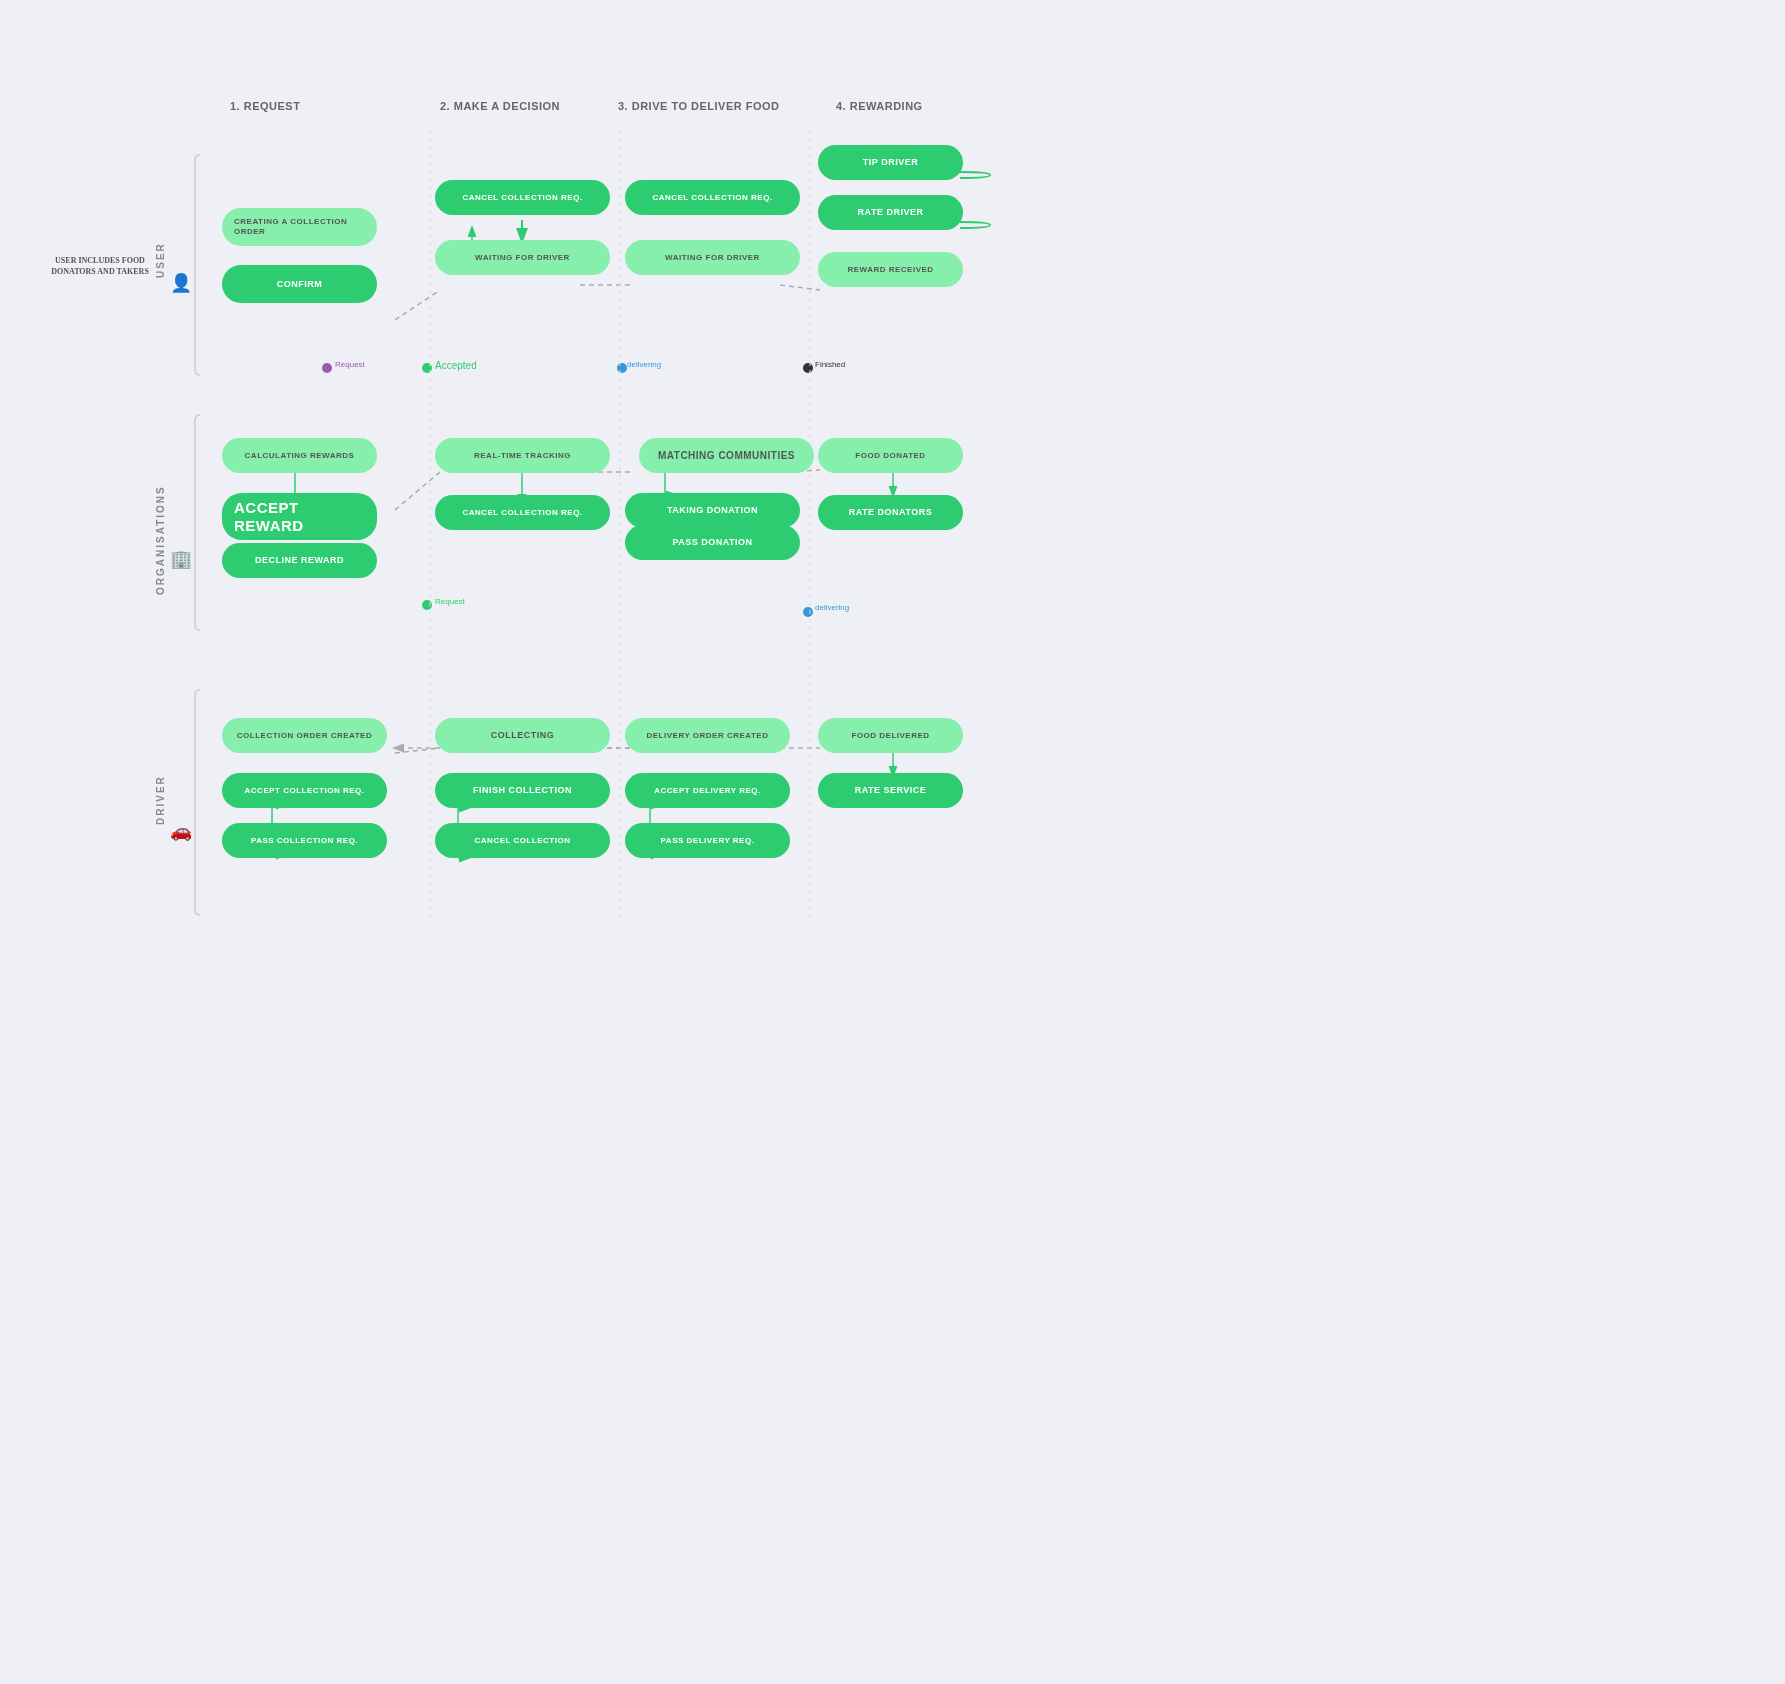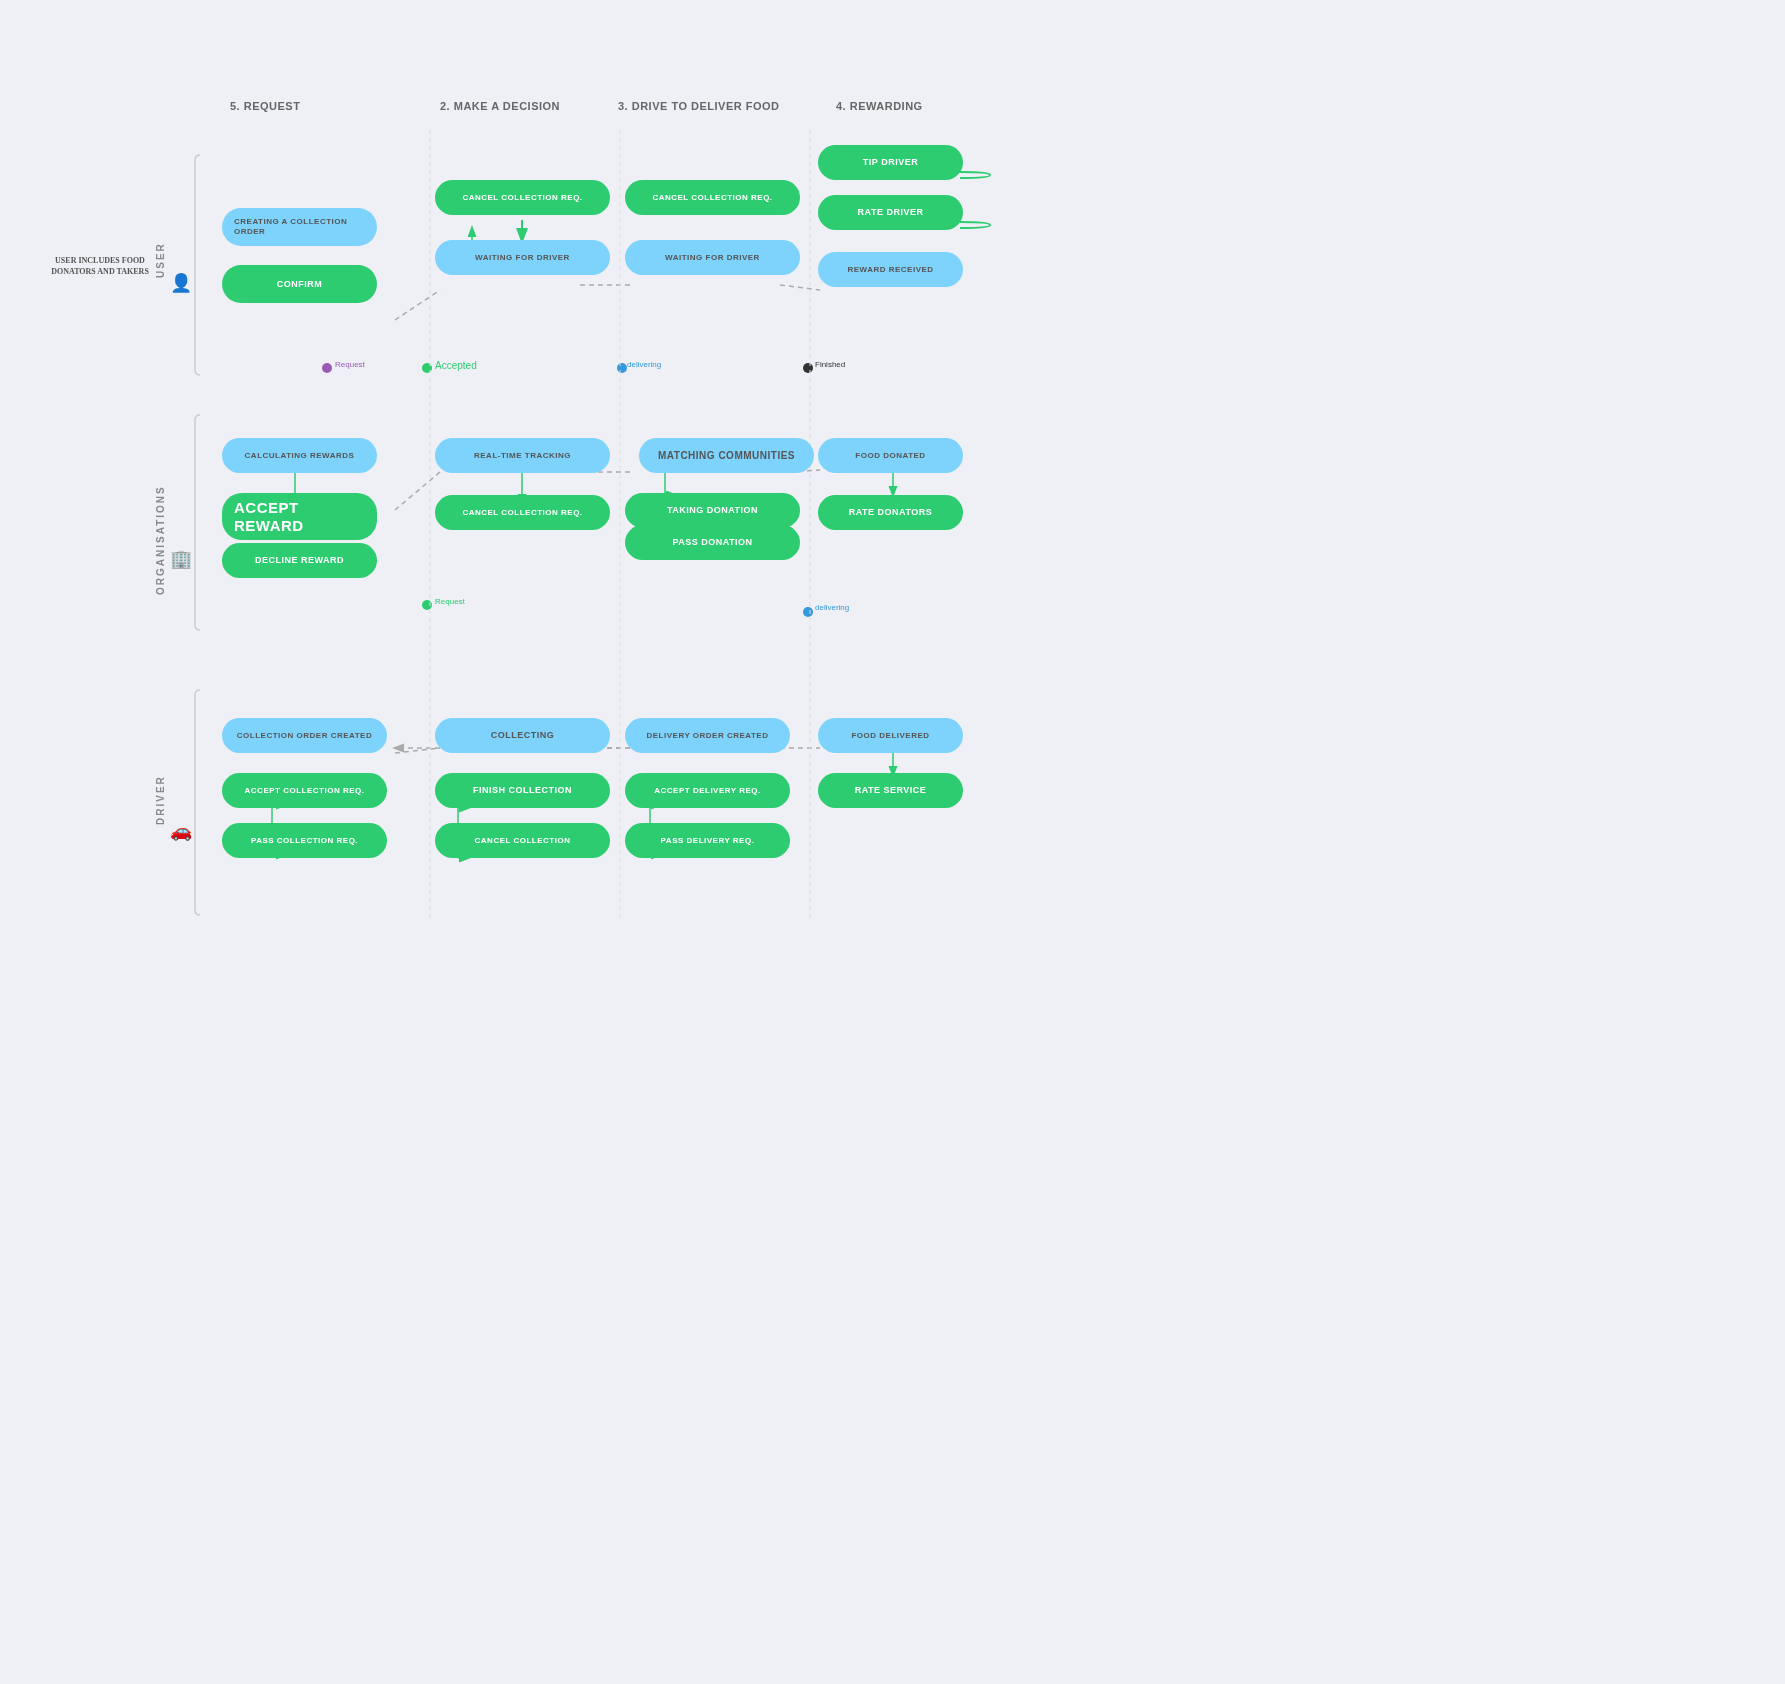--- a/index.html
+++ b/index.html
@@ -64,21 +64,21 @@
       padding: 6px 12px;
       line-height: 1.2;
     }
 
     .node-green {
       background: #2ecc71;
       color: white;
     }
 
     .node-gray {
-      background: #7dd3fc;
+      background: #86efac;
       color: #555;
       border: none;
     }
 
     
     .arrows-svg {
       position: absolute;
       top: 0;
       left: 0;
       width: 1785px;
@@ -167,21 +167,21 @@
 
     <path d="M 200 415 Q 195 415 195 420 L 195 625 Q 195 630 200 630" fill="none" stroke="#ccc" stroke-width="1.5"></path>
 
     <path d="M 200 690 Q 195 690 195 695 L 195 910 Q 195 915 200 915" fill="none" stroke="#ccc" stroke-width="1.5"></path>
 
     <line x1="430" y1="130" x2="430" y2="920" stroke="#ddd" stroke-width="1" stroke-dasharray="4,4"></line>
     <line x1="620" y1="130" x2="620" y2="920" stroke="#ddd" stroke-width="1" stroke-dasharray="4,4"></line>
     <line x1="810" y1="130" x2="810" y2="920" stroke="#ddd" stroke-width="1" stroke-dasharray="4,4"></line>
   </svg>
 
-  <div class="col-header" style="left: 230px;">5. REQUEST</div>
+  <div class="col-header" style="left: 230px;">1. REQUEST</div>
   <div class="col-header" style="left: 440px; text-align: center;">2. MAKE A DECISION</div>
   <div class="col-header" style="left: 618px;">3. DRIVE TO DELIVER FOOD</div>
   <div class="col-header" style="left: 836px;">4. REWARDING</div>
 
   <div class="row-label" style="left: 155px; top: 220px; height: 80px;">USER</div>
   <div class="row-label-sub" style="left: 40px; top: 255px; font-size: 8px; color: #555; font-weight: 600; line-height: 1.4;">USER INCLUDES FOOD<br>DONATORS AND TAKERS</div>
   <div class="row-label" style="left: 155px; top: 480px; height: 120px;">ORGANISATIONS</div>
   <div class="row-label" style="left: 155px; top: 760px; height: 80px;">DRIVER</div>
 
   <div style="position:absolute; left:170px; top:272px; font-size:18px;">👤</div>

